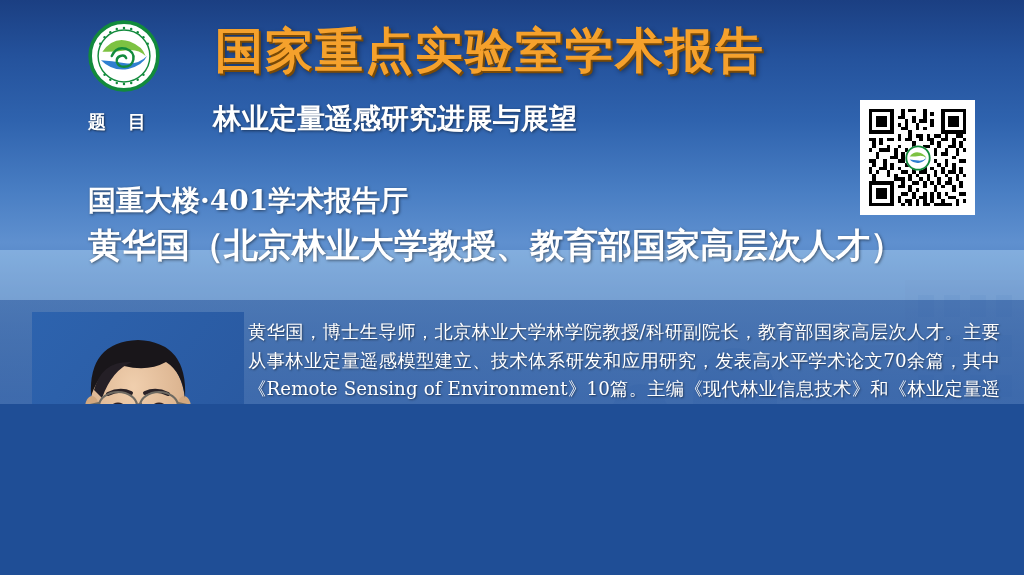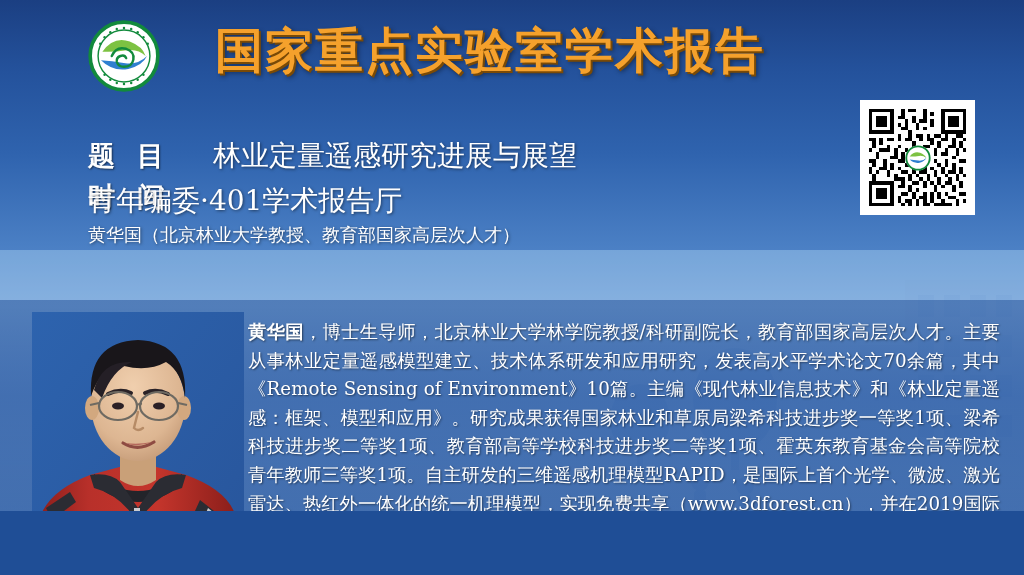--- a/index.html
+++ b/index.html
@@ -2,21 +2,21 @@
 <html><head>
 <meta charset="utf-8">
 <style>
   html,body{margin:0;padding:0;}
   body{
     width:1024px;height:575px;overflow:hidden;
     font-family:"Liberation Sans","DejaVu Sans",sans-serif;
     background:#1f4e96;
   }
   #poster{
-    position:relative;width:1024px;height:511px;overflow:hidden;
+    position:relative;width:1024px;height:404px;overflow:hidden;
     background:
       linear-gradient(180deg,#1b3f82 0%,#24529c 14%,#2f63ae 30%,#4a7fc4 48%,#5f90cf 60%,#4d7cbe 72%,#3f6cac 85%,#355f9d 100%);
   }
   
   .bg-photo{
     position:absolute;left:0;top:250px;width:1024px;height:325px;
     opacity:.38;mix-blend-mode:screen;pointer-events:none;
   }
   .bg-overlay{
     position:absolute;left:0;top:300px;width:1024px;height:275px;
@@ -30,46 +30,45 @@
     position:absolute;left:215px;top:19px;
     font-family:"DejaVu Sans","Liberation Sans",sans-serif;
     font-size:48px;font-weight:700;letter-spacing:2px;color:#f5a12c;
     text-shadow:2px 2px 0 #7a4a06, 3px 3px 5px rgba(0,0,0,.45);
     white-space:nowrap;
   }
   
   .info{position:absolute;left:88px;top:100px;width:800px;}
   .row{display:flex;align-items:baseline;height:41px;white-space:nowrap;}
   .lbl{
-    color:#ffffff;font-size:27px;font-weight:700;
+    color:#ffffff;font-size:18px;font-weight:700;
     font-family:"DejaVu Serif","Liberation Serif",serif;
     width:125px;flex:0 0 125px;
     text-shadow:1px 1px 2px rgba(0,0,0,.55);
-    margin-top:38px;
   }
   .lbl.sp{letter-spacing:22px;}
   .val{
-    color:#ffffff;font-size:28px;font-weight:400;
+    color:#ffffff;font-size:28px;font-weight:700;
     font-family:"DejaVu Serif","Liberation Serif",serif;
     text-shadow:1px 1px 3px rgba(0,0,0,.5);
   }
-  .val.small{font-size:18px;}
+  .val.small{font-size:34px;}
   
   .qr-wrap{position:absolute;left:860px;top:100px;width:115px;height:115px;background:#fff;padding:5px;box-sizing:border-box;}
   .qr-logo{position:absolute;left:50%;top:50%;width:26px;height:26px;transform:translate(-50%,-50%);}
   
   .portrait{position:absolute;left:32px;top:312px;width:212px;height:263px;overflow:hidden;}
   
   .bio{
     position:absolute;left:248px;top:318px;width:752px;
     color:#ffffff;font-size:18.3px;line-height:28.6px;
     font-family:"DejaVu Serif","Liberation Serif",serif;
     text-align:justify;text-shadow:1px 1px 2px rgba(0,0,0,.5);
   }
-  .bio b{font-weight:700;}
+  .bio b{font-weight:400;}
 </style>
 </head>
 <body>
 
 <div id="poster">
 
   <svg class="bg-photo" viewBox="0 0 1024 325" preserveAspectRatio="none">
     <defs>
       <linearGradient id="skyg" x1="0" y1="0" x2="0" y2="1">
         <stop offset="0%" stop-color="#9cc0e6"></stop>
@@ -152,24 +151,23 @@
     </svg>
     <div class="banner-title">国家重点实验室学术报告</div>
   </div>
 
   <div class="info">
     <div class="row">
       <span class="lbl sp">题目</span>
       <span class="val">林业定量遥感研究进展与展望</span>
     </div>
     <div class="row">
-      <span class="lbl sp">时间</span>
-    </div>
-    <div class="row">
-      <span class="val">青年编委·401学术报告厅</span>
+    </div>
+    <div class="row">
+      <span class="val">国重大楼·401学术报告厅</span>
     </div>
     <div class="row">
       <span class="val small">黄华国（北京林业大学教授、教育部国家高层次人才）</span>
     </div>
     <div class="row">
     </div>
   </div>
 
   <div class="qr-wrap">
     <svg viewBox="0 0 29 29" width="105" height="105" shape-rendering="crispEdges">

